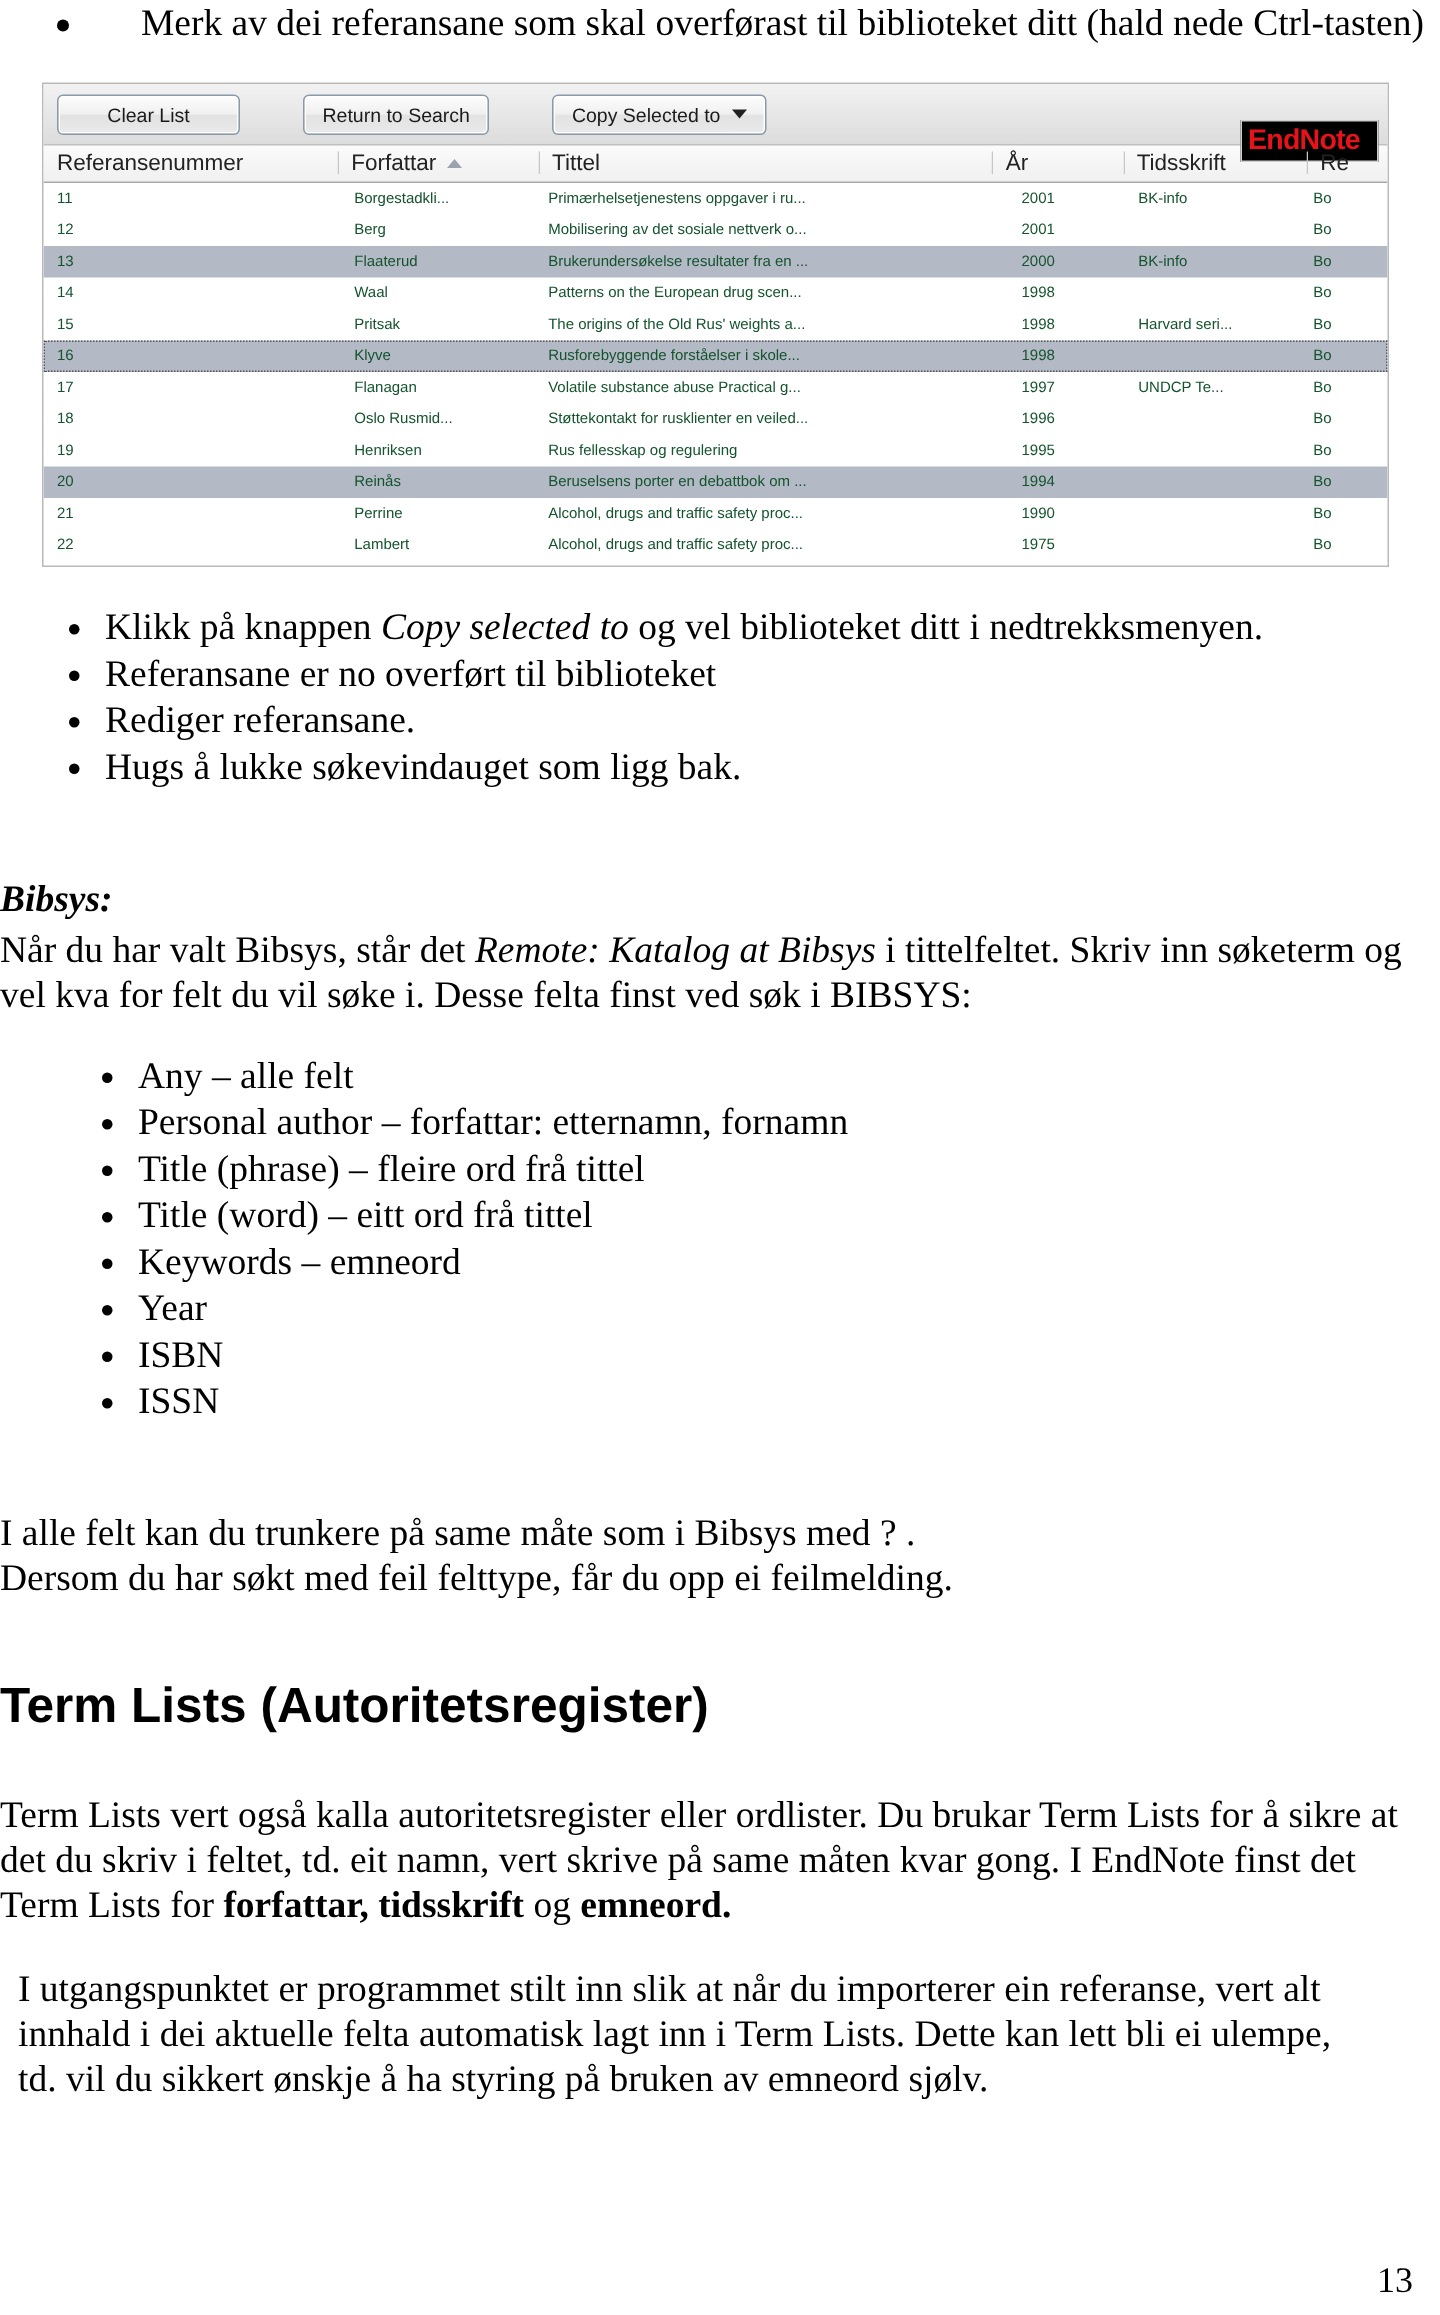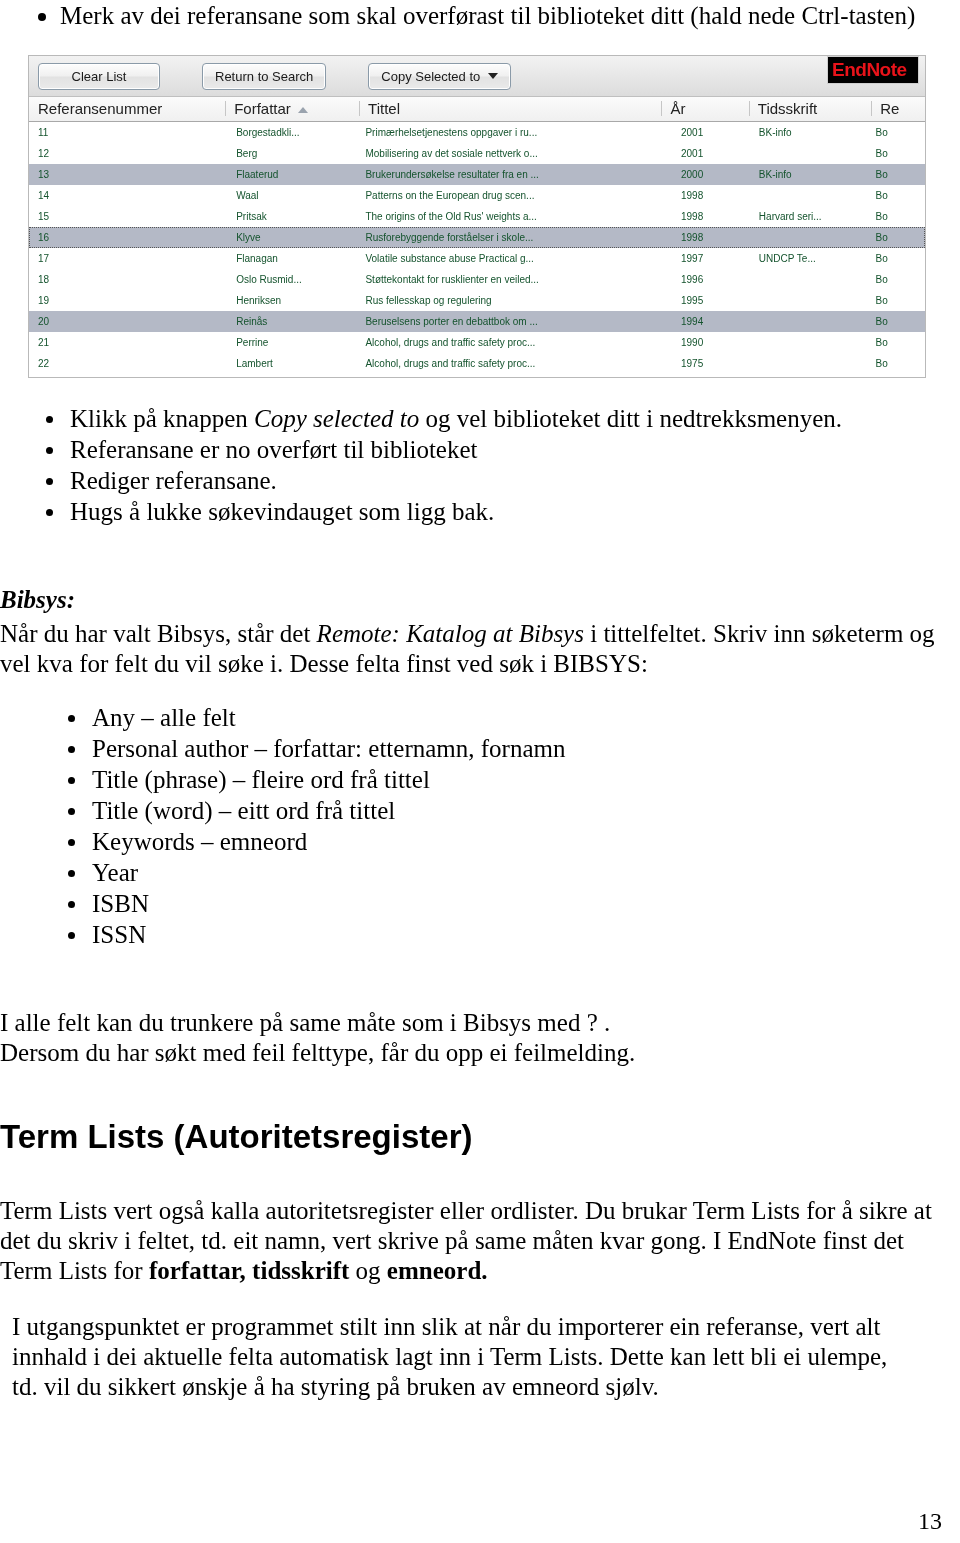--- a/index.html
+++ b/index.html
@@ -59,21 +59,21 @@
   ul.bul > li i { font-style: italic; }
 
   
   .top-bullet {
     position: absolute;
     left: 0px;
     top: 0px;
     width: 960px;
     font-size: 25px;
     line-height: 32px;
-    padding-left: 60px;
+    padding-left: 94px;
     box-sizing: border-box;
     font-family: "Liberation Serif", serif;
   }
   .top-bullet::before {
     content: "";
     position: absolute;
     left: 38px;
     top: 13px;
     width: 8px;
     height: 8px;
@@ -125,21 +125,21 @@
   .btn .caret {
     margin-left: 8px;
     width: 0; height: 0;
     border-left: 5px solid transparent;
     border-right: 5px solid transparent;
     border-top: 6px solid #222;
   }
   .endnote-logo {
     position: absolute;
     right: 6px;
-    top: 0;
+    top: 24px;
     background: #000000;
     color: #e8131a;
     font-family: "Liberation Sans", sans-serif;
     font-weight: bold;
     font-size: 19px;
     letter-spacing: -0.5px;
     padding: 3px 4px 4px 4px;
     line-height: 19px;
     border: 1px solid #cfcfcf;
     overflow: hidden;

